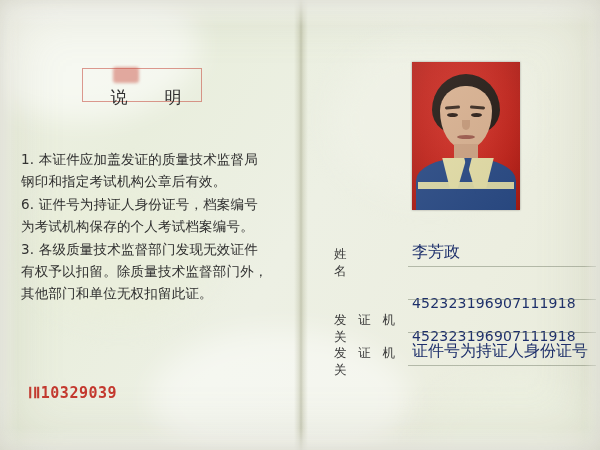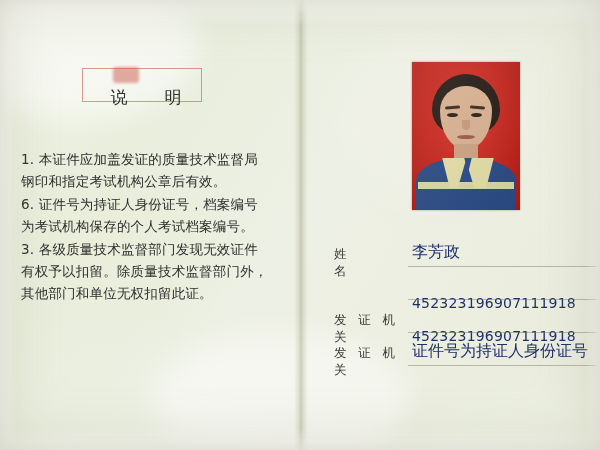--- a/index.html
+++ b/index.html
@@ -296,20 +296,21 @@
     </div>
 
     <div class="title">说　明</div>
 
     <div class="body-text">
       <p>1. 本证件应加盖发证的质量技术监督局钢印和指定考试机构公章后有效。</p>
       <p>6. 证件号为持证人身份证号，档案编号为考试机构保存的个人考试档案编号。</p>
       <p>3. 各级质量技术监督部门发现无效证件有权予以扣留。除质量技术监督部门外，其他部门和单位无权扣留此证。</p>
     </div>
 
+    <div class="serial">ⅠⅡ10329039</div>
   </div>
 
   <div class="right-page">
 
     <div class="photo">
       <div class="bg"></div>
       <div class="hair"></div>
       <div class="face"></div>
       <div class="brow-l"></div>
       <div class="brow-r"></div>

